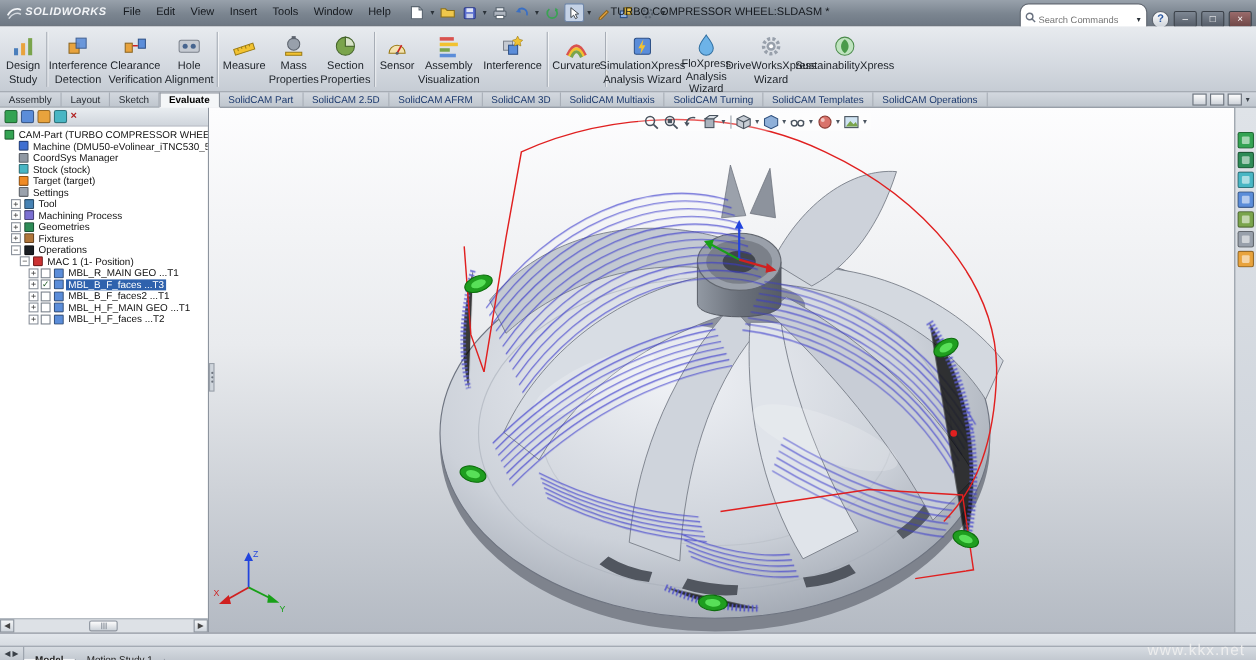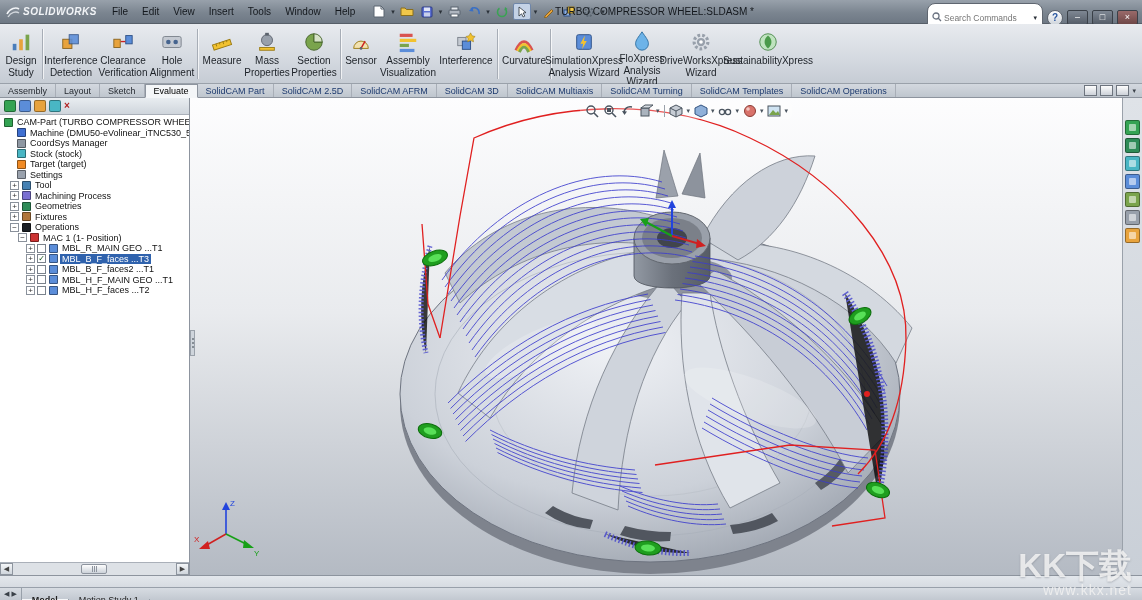--- a/index.html
+++ b/index.html
@@ -38,21 +38,21 @@
   .rbtn { display:flex; flex-direction:column; align-items:center; justify-content:flex-start; gap:1px; padding:3px 2px 1px;
     border:1px solid transparent; border-radius:2px; }
   .ricon { height:24px; display:flex; align-items:center; }
   .rlabel { font-size:10px; line-height:1.15; text-align:center; color:#1c2127; }
 
   
   #tabstrip { position:absolute; left:0; top:84px; width:1142px; height:14px;
     background:linear-gradient(#d3d8df,#bfc6ce); border-bottom:1px solid #8d949e; display:flex; align-items:center; }
   .ctab { padding:1px 8px 1px; font-size:9px; color:#272c33; border-right:1px solid #a8aeb7; height:13px; display:flex; align-items:center; white-space:nowrap; }
   .ctab.cam { color:#1d3a6e; }
-  .ctab.active { background:#f4f6f8; font-weight:normal; color:#000; border:1px solid #8d949e; border-bottom:1px solid #f4f6f8; height:14px; }
+  .ctab.active { background:#f4f6f8; font-weight:bold; color:#000; border:1px solid #8d949e; border-bottom:1px solid #f4f6f8; height:14px; }
   .tabstrip-right { margin-left:auto; display:flex; align-items:center; gap:3px; padding-right:6px; }
   .mini-ico { width:13px; height:11px; border:1px solid #6d747e; background:linear-gradient(#fdfdfd,#cdd2d9); }
   .mini-caret { font-size:7px; color:#3a4048; }
 
   
   #main { position:absolute; left:0; top:98px; width:1142px; height:477px; display:flex; }
 
   
   #left-panel { width:190px; background:#fff; border-right:1px solid #8d949e; display:flex; flex-direction:column; }
   #panel-toolbar { height:17px; background:linear-gradient(#e9edf1,#cfd5dc); border-bottom:1px solid #aab0b9;
@@ -775,15 +775,14 @@
     <span class="mt-nav">
       <span>◀</span>
       <span>▶</span>
     </span>
     <span class="mtab active">Model</span>
     <span class="mtab">Motion Study 1</span>
   </div>
 </div>
 
 <div id="watermark">
-  <div class="wm-big">KK下载</div>
   <div class="wm-small">www.kkx.net</div>
 </div>
 
 </body></html>

